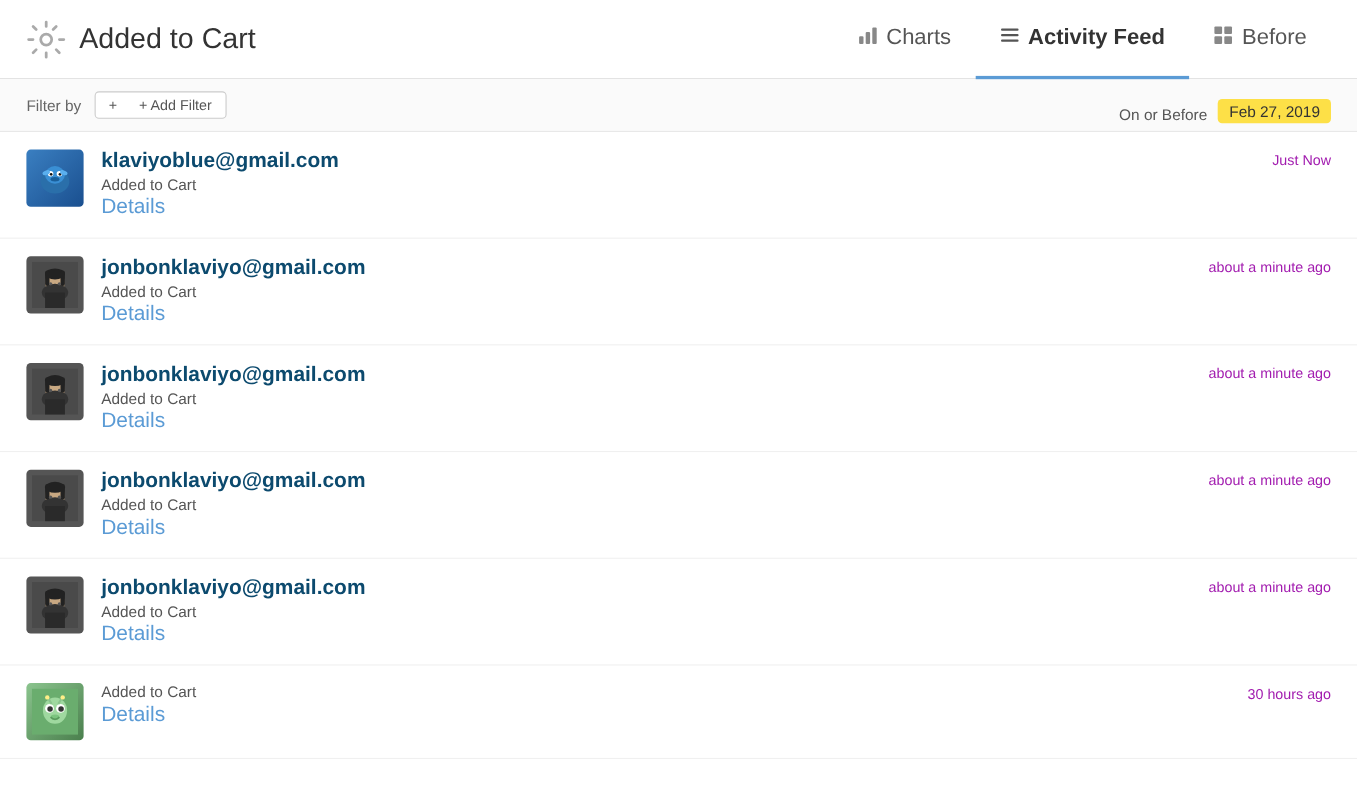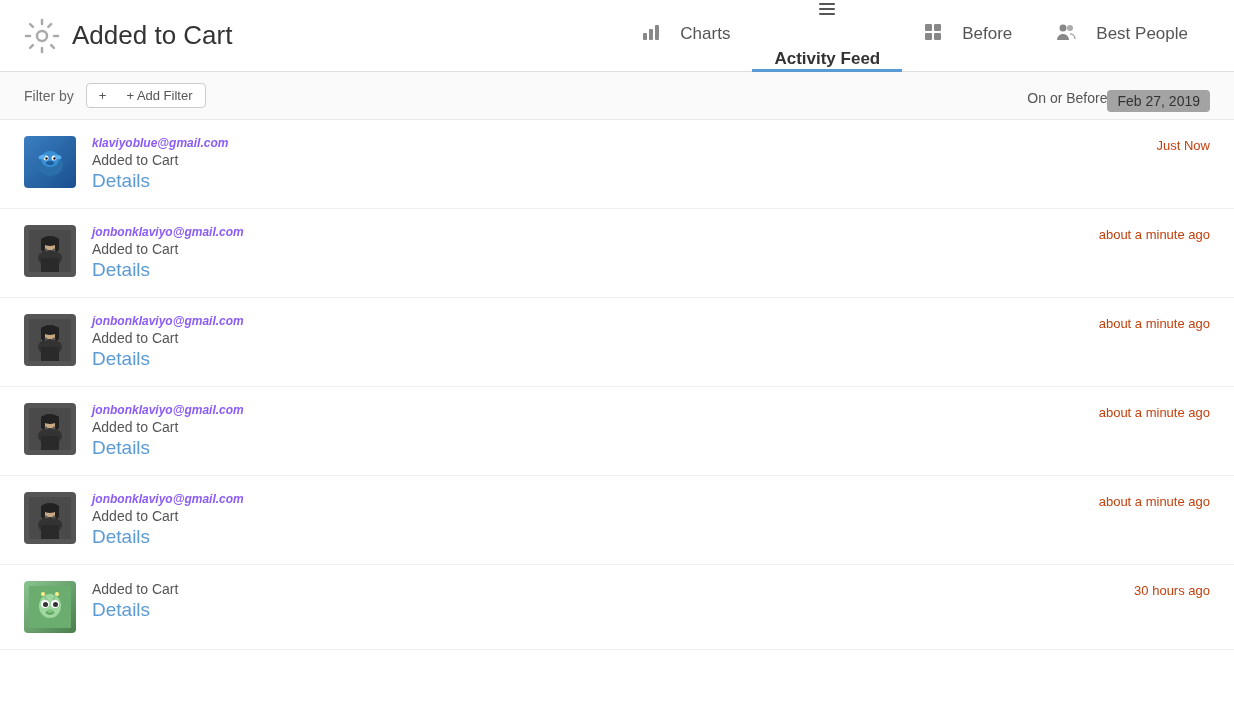--- a/index.html
+++ b/index.html
@@ -30,34 +30,32 @@
       color: #333;
     }
     .header-nav {
       display: flex;
       align-items: stretch;
       height: 72px;
     }
     .nav-item {
       display: flex;
       align-items: center;
-      gap: 20px;
+      gap: 8px;
       padding: 0 22px;
-      font-size: 17px;
+      font-size: 20px;
       color: #555;
       cursor: pointer;
       border-bottom: 3px solid transparent;
       text-decoration: none;
-      justify-content: space-between;
     }
     .nav-item.active {
       color: #333;
       border-bottom: 3px solid #5b9bd5;
       font-weight: 600;
-      flex-direction: column;
     }
     .nav-icon {
       color: #888;
       font-size: 16px;
     }
 
     
     .filter-bar {
       display: flex;
       align-items: center;
@@ -80,29 +78,30 @@
       border: 1px solid #ccc;
       border-radius: 4px;
       background: #fff;
       font-size: 13px;
       color: #555;
       cursor: pointer;
     }
     .filter-right {
       margin-left: auto;
       display: flex;
-      align-items: flex-start;
+      align-items: flex-end;
+      gap: 10px;
       margin-top: 10px;
     }
     .filter-condition {
       font-size: 14px;
       color: #555;
     }
     .filter-date-badge {
-      background: #a3a3a3;
+      background: #fde047;
       border-radius: 4px;
       padding: 3px 10px;
       font-size: 14px;
       color: #333;
     }
 
     
     .activity-list {
       padding: 0;
     }
@@ -123,40 +122,39 @@
       background: #ddd;
       display: flex;
       align-items: center;
       justify-content: center;
     }
 
     .activity-content {
       flex: 1;
     }
     .activity-email {
-      font-size: 12px;
+      font-size: 19px;
       font-weight: 600;
-      color: #8b5cf6;
+      color: #0c4a6e;
       margin-bottom: 2px;
-      font-style: italic;
     }
     .activity-action {
       font-size: 14px;
       color: #555;
       margin-bottom: 2px;
     }
     .activity-details-link {
       font-size: 19px;
       color: #5b9bd5;
       cursor: pointer;
       text-decoration: none;
     }
     .activity-time {
       font-size: 13px;
-      color: #c2410c;
+      color: #a21caf;
       margin-left: auto;
       flex-shrink: 0;
       padding-top: 2px;
     }
   </style>
 </head>
 <body>
 
 <header class="header">
   <div class="header-title-area">
@@ -193,31 +191,20 @@
       <span class="nav-icon">
         <svg width="18" height="18" viewBox="0 0 18 18" fill="#888">
           <rect x="1" y="1" width="7" height="7" rx="1"></rect>
           <rect x="10" y="1" width="7" height="7" rx="1"></rect>
           <rect x="1" y="10" width="7" height="7" rx="1"></rect>
           <rect x="10" y="10" width="7" height="7" rx="1"></rect>
         </svg>
       </span>
       <span>Before</span>
     </a>
-    <a class="nav-item">
-      <span class="nav-icon">
-        <svg width="20" height="18" viewBox="0 0 20 18" fill="#888">
-          <circle cx="7" cy="5" r="3.5"></circle>
-          <circle cx="14" cy="5" r="3" opacity="0.7"></circle>
-          <path d="M1 17c0-3.3 2.7-6 6-6s6 2.7 6 6" fill="#888"></path>
-          <path d="M14 11c2 0 5 1.3 5 5" stroke="#888" stroke-width="1.5" fill="none" opacity="0.7"></path>
-        </svg>
-      </span>
-      <span>Best People</span>
-    </a>
   </nav>
 </header>
 
 <div class="filter-bar">
   <span class="filter-label">Filter by</span>
   <button class="add-filter-btn">
     <span>+</span>
     <span style="margin-left:16px">+ Add Filter</span>
   </button>
   <div class="filter-right">

